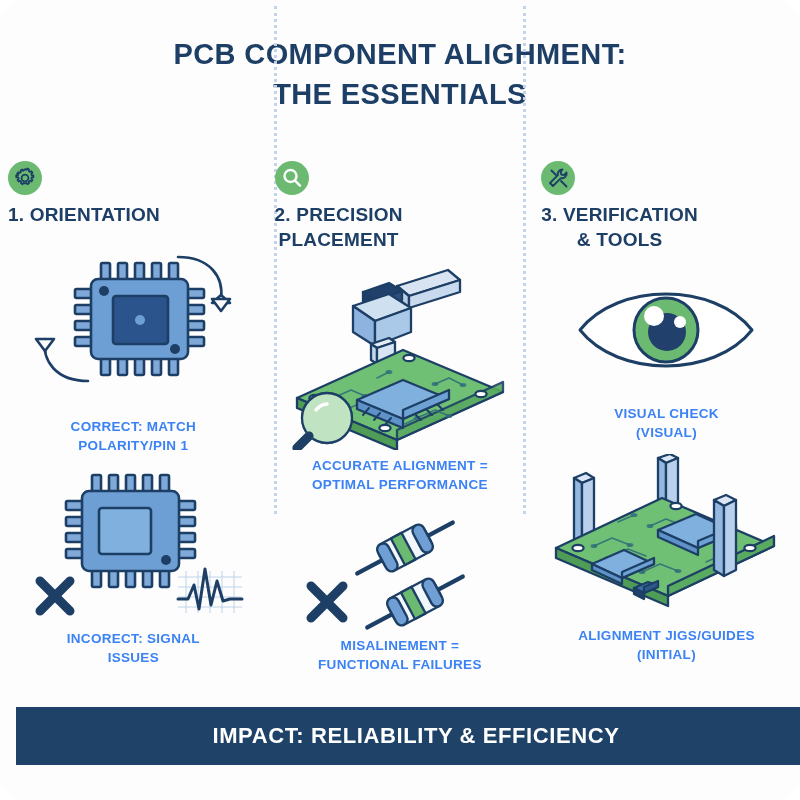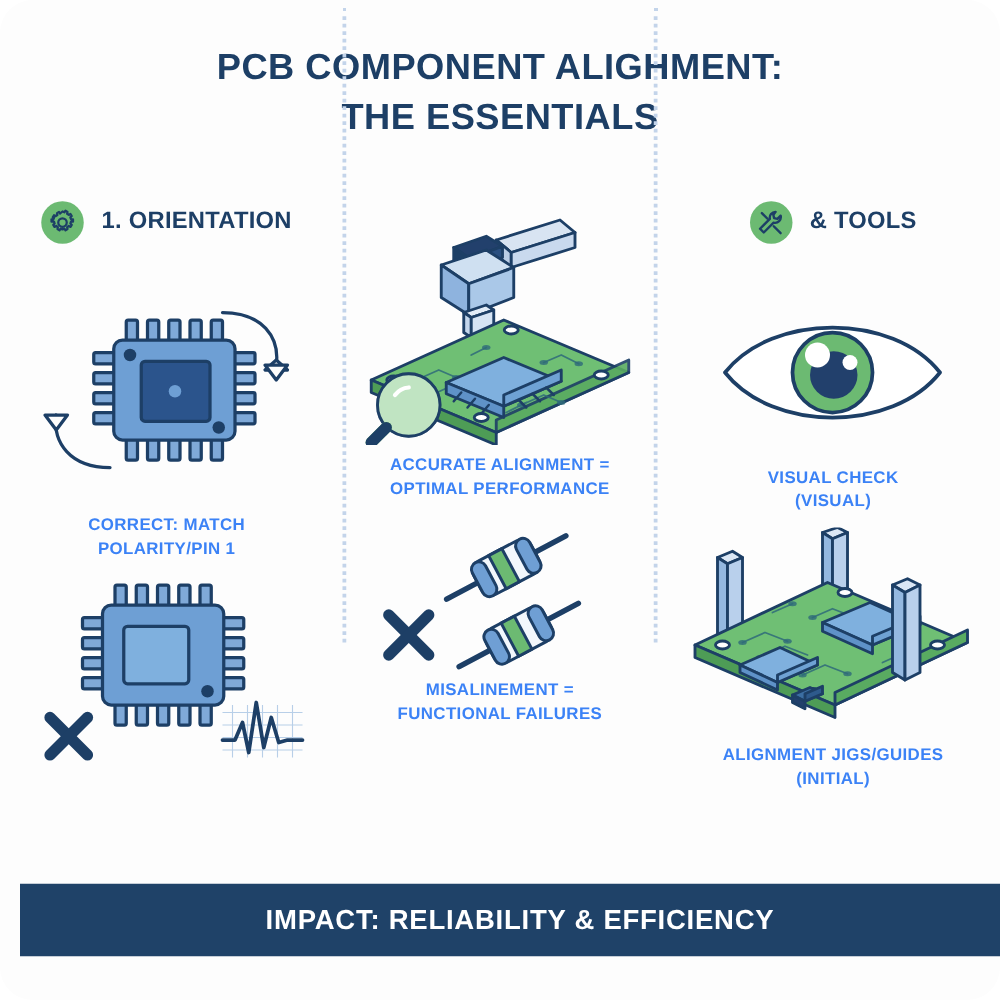--- a/index.html
+++ b/index.html
@@ -62,22 +62,23 @@
     border-left: 3px dotted #c3d4ea;
   }
   #div1 { left: 274px; }
   #div2 { left: 523px; }
 
   
   .col-head {
     display: flex;
     align-items: flex-start;
     justify-content: center;
-    gap: 14px;
+    gap: 1px;
     min-height: 62px;
+    flex-direction: column;
   }
   .badge {
     width: 34px;
     height: 34px;
     border-radius: 50%;
     background: #6cba72;
     flex: 0 0 34px;
     display: flex;
     align-items: center;
     justify-content: center;
@@ -252,24 +253,42 @@
               <line x1="180" y1="102" x2="180" y2="144"></line>
               <line x1="192" y1="102" x2="192" y2="144"></line>
               <line x1="204" y1="102" x2="204" y2="144"></line>
               <line x1="216" y1="102" x2="216" y2="144"></line>
             </g>
             <polyline points="160,130 170,130 176,116 181,140 187,100 193,136 199,112 205,132 212,130 224,130" fill="none" stroke="#1d3f66" stroke-width="3" stroke-linejoin="round" stroke-linecap="round"></polyline>
           </g>
         </svg>
       </div>
 
+      <div class="caption" style="margin-top:8px">
+        <div>INCORECT: SIGNAL</div>
+        <div>ISSUES</div>
+      </div>
     </div>
 
     <div class="col">
 
+      <div class="col-head stacked">
+        <span class="badge">
+          <svg width="24" height="24" viewBox="0 0 24 24">
+            <g fill="none" stroke="#ffffff" stroke-width="2.4" stroke-linecap="round">
+              <circle cx="10.5" cy="10" r="6"></circle>
+              <line x1="15" y1="14.6" x2="20" y2="19.6"></line>
+            </g>
+          </svg>
+        </span>
+        <div class="col-title">
+          <div>2. PRECISION</div>
+          <div>PLACEMENT</div>
+        </div>
+      </div>
 
       <div class="art" style="height:192px;margin-top:6px">
         <svg width="230" height="192" viewBox="0 0 230 192">
           <g stroke="#1d3f66" stroke-width="2.3" stroke-linejoin="round" stroke-linecap="round">
 
             <path d="M112 28 L163 12 L175 22 L124 38 Z" fill="#d8e4f2"></path>
             <path d="M112 28 L124 38 L124 50 L112 40 Z" fill="#b9cde6"></path>
             <path d="M124 38 L175 22 L175 34 L124 50 Z" fill="#c9d9ee"></path>
 
             <path d="M78 34 L104 25 L117 33 L91 43 Z" fill="#22406c"></path>
@@ -382,20 +401,21 @@
         <span class="badge">
           <svg width="25" height="25" viewBox="0 0 25 25">
             <g stroke="#1d3f66" stroke-width="1.9" stroke-linecap="round" stroke-linejoin="round" fill="none">
               <path d="M16.5 3.5a4.6 4.6 0 0 0-4.6 5.6L4 17l3 3 7.9-7.9a4.6 4.6 0 0 0 5.6-5.6l-2.6 2.6-2.6-.6-.6-2.6z"></path>
               <path d="M5.5 4.5l4.5 4.5"></path>
               <path d="M15 15l5.5 5.5"></path>
             </g>
           </svg>
         </span>
         <div class="col-title">
+          <div>3. VERIFICATION</div>
           <div>&amp; TOOLS</div>
         </div>
       </div>
 
       <div class="art" style="height:120px;margin-top:22px">
         <svg width="200" height="120" viewBox="0 0 200 120">
           <g stroke="#1d3f66" stroke-width="3" stroke-linejoin="round">
             <path d="M14 56 C52 8 148 8 186 56 C148 104 52 104 14 56 Z" fill="#ffffff"></path>
             <circle cx="100" cy="56" r="32" fill="#6cba72"></circle>
             <circle cx="101" cy="58" r="19" fill="#22406c" stroke="none"></circle>

